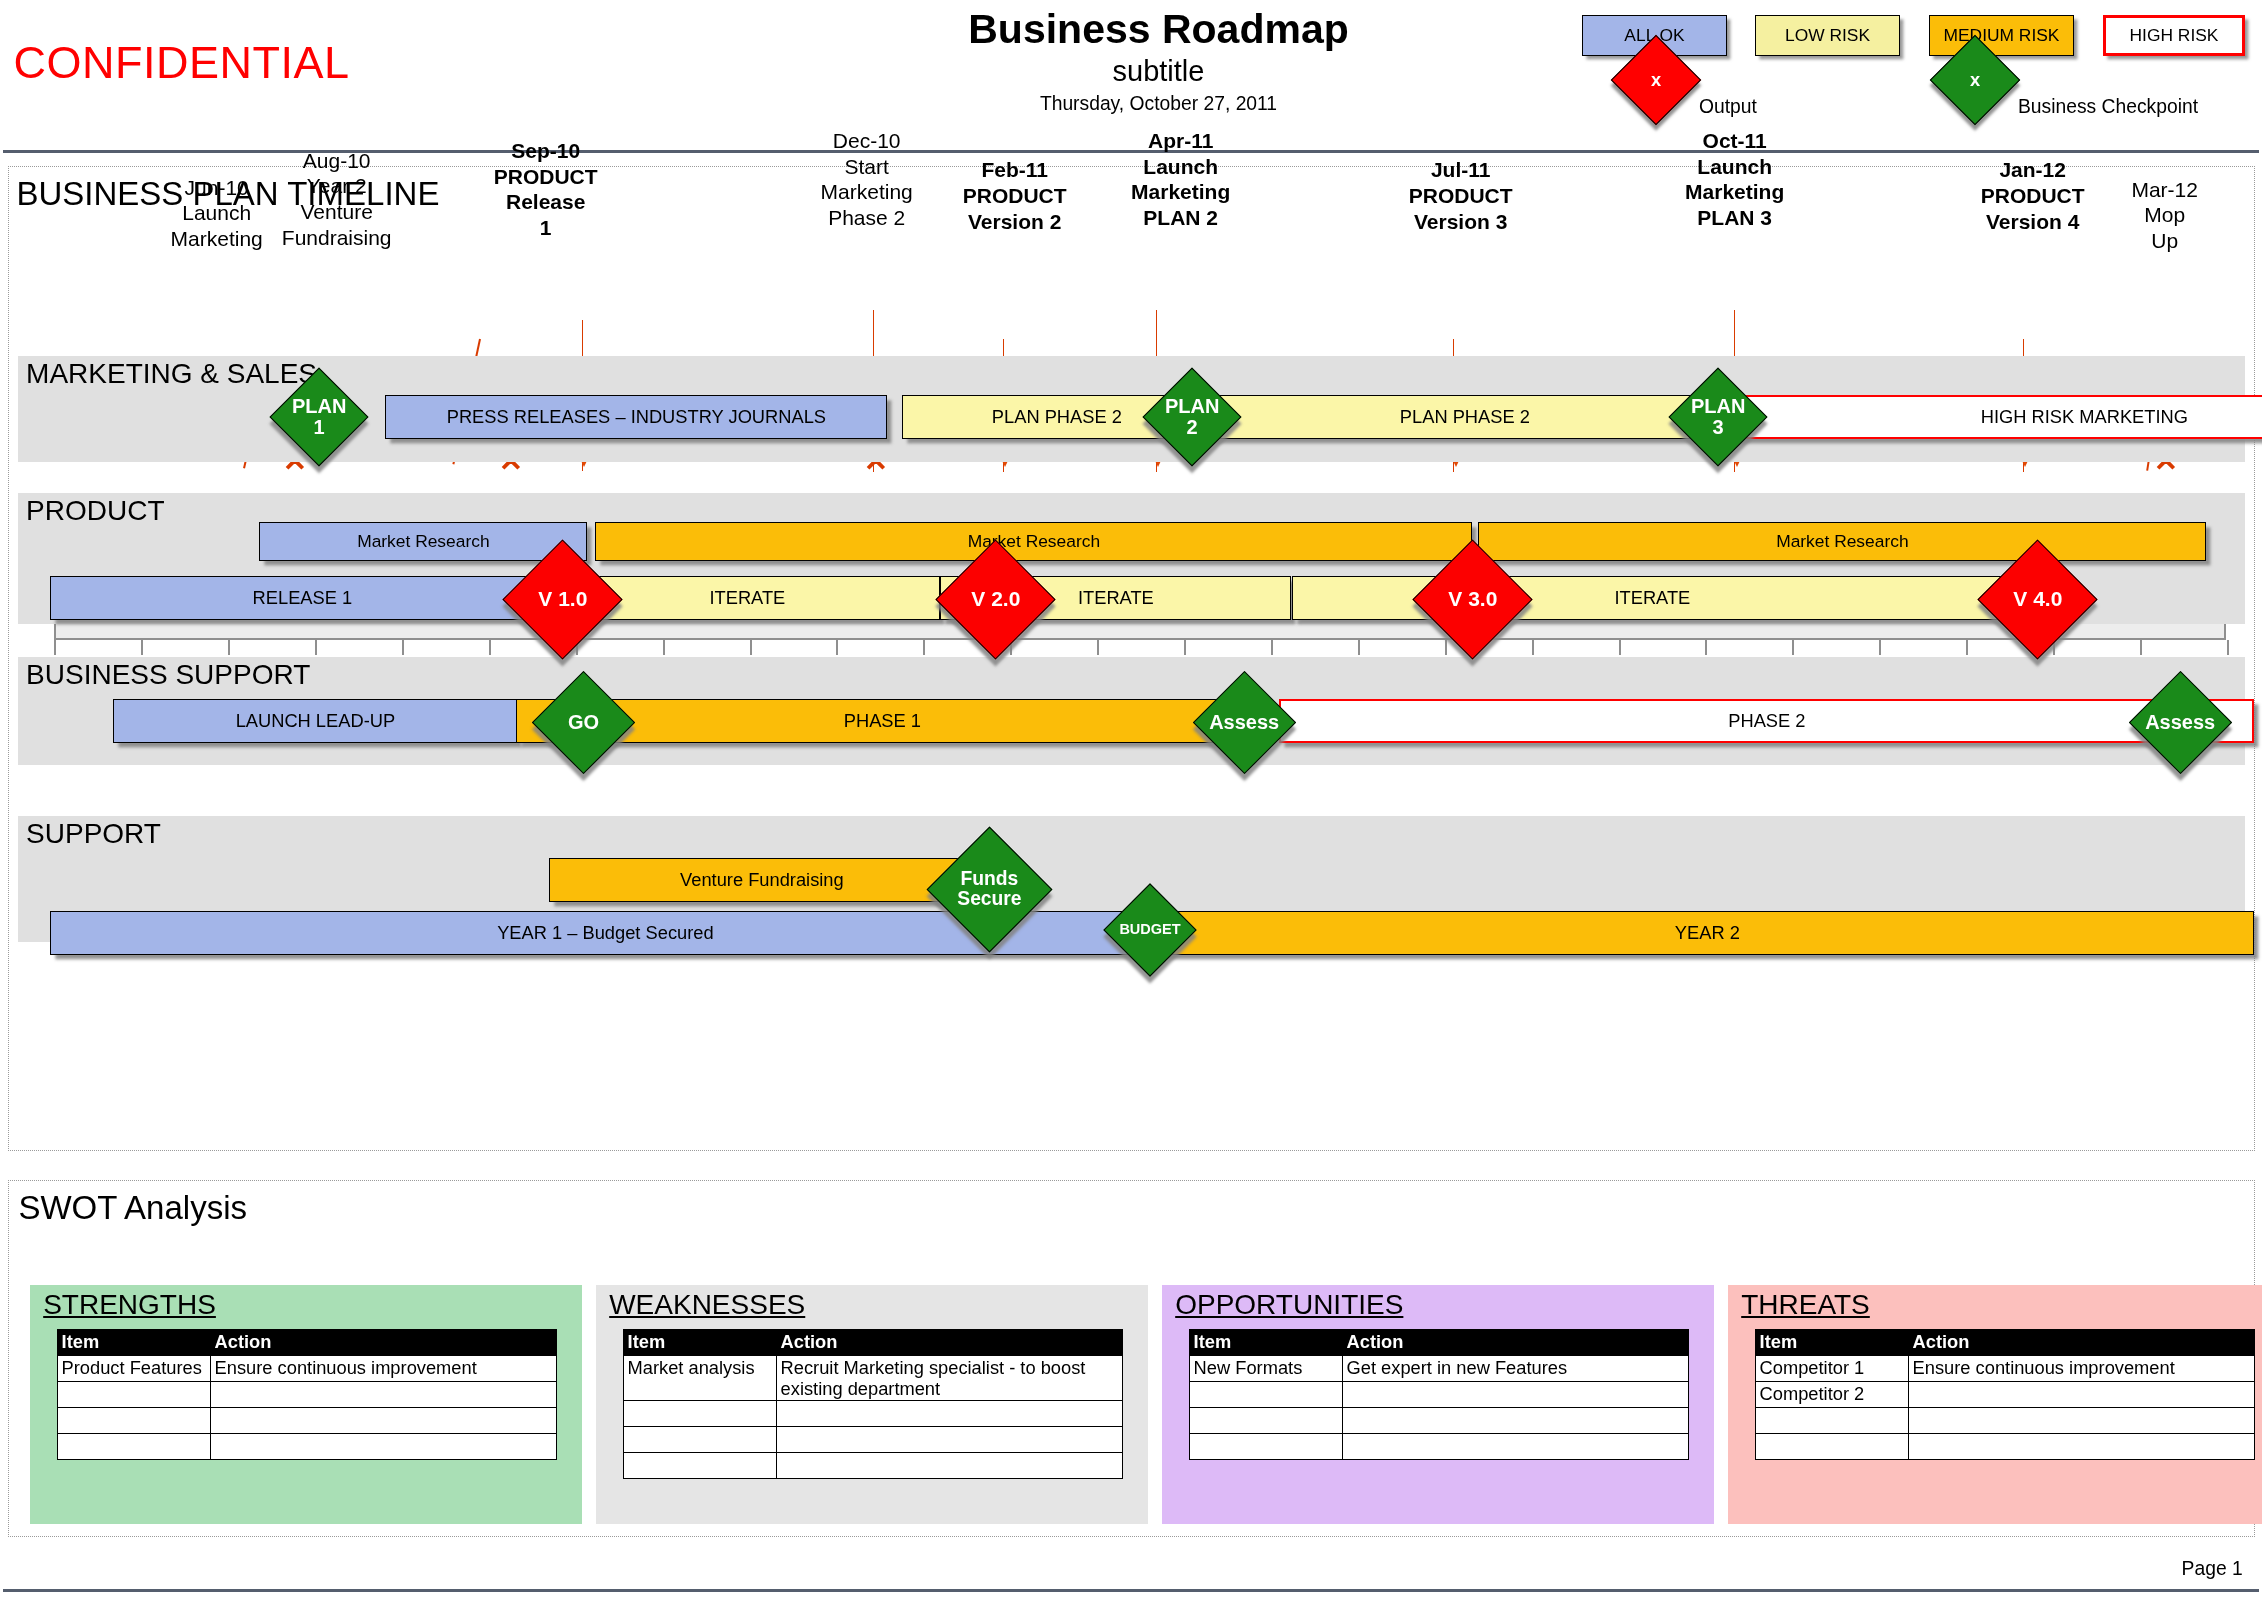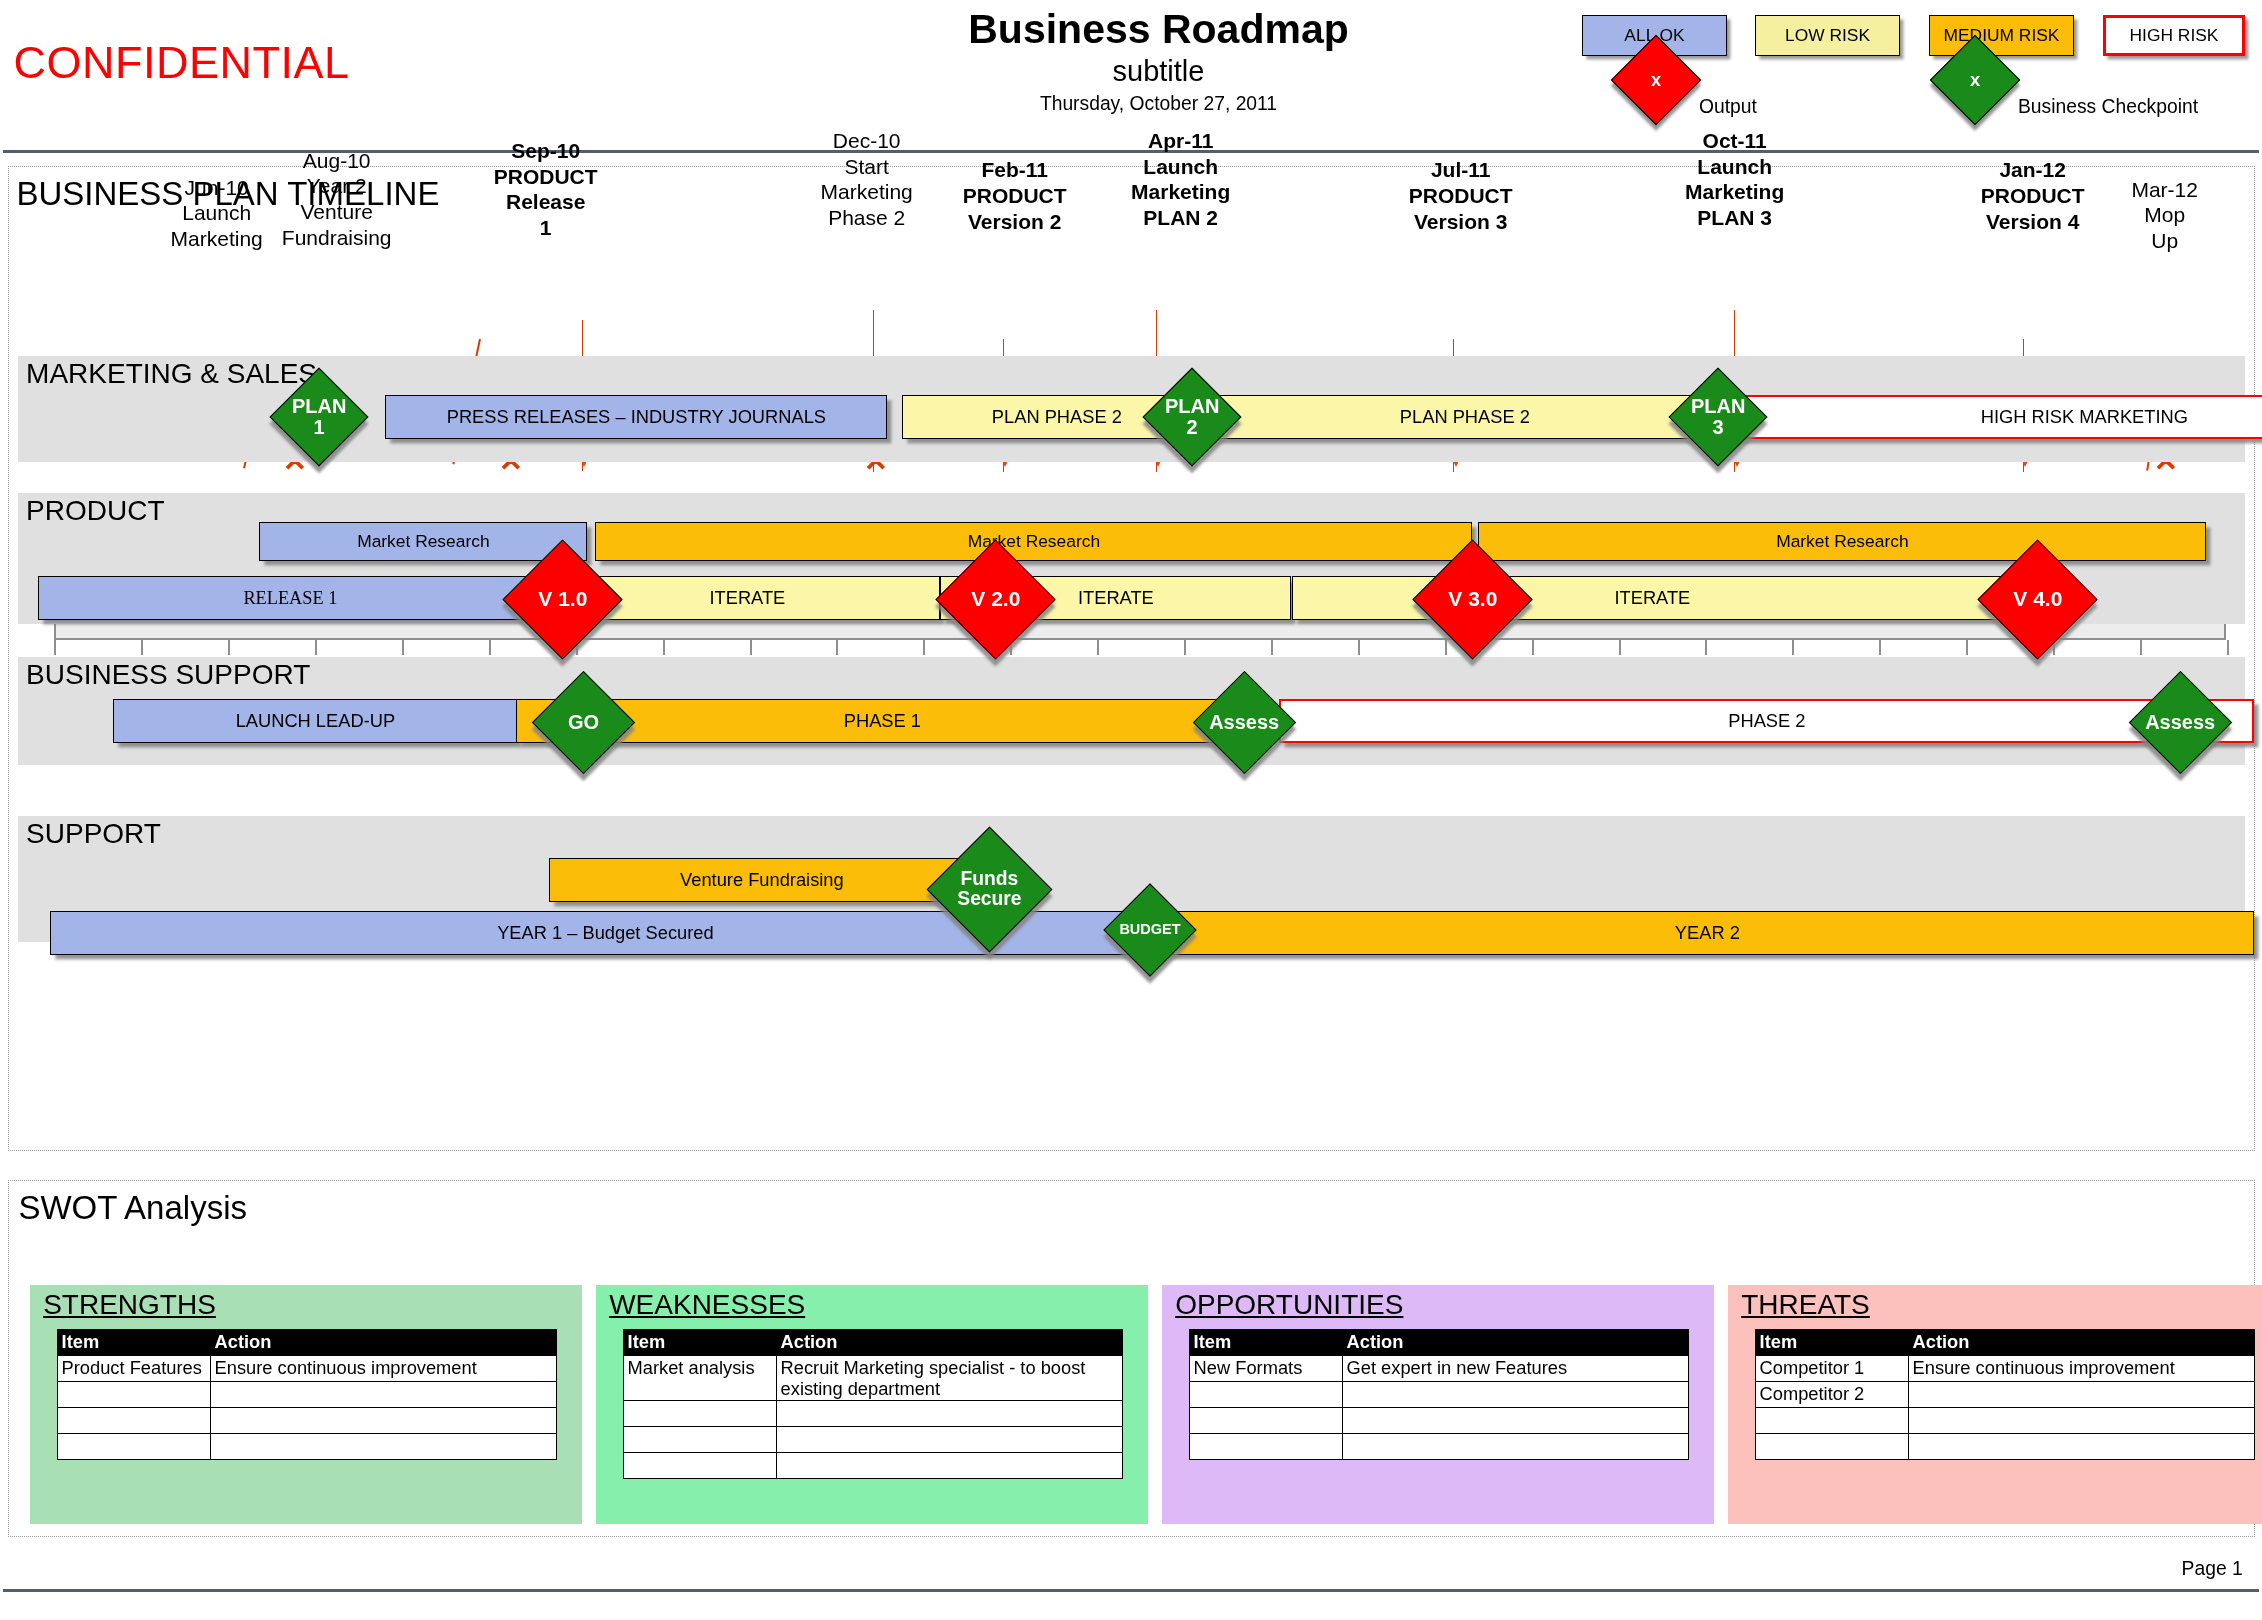--- a/index.html
+++ b/index.html
@@ -128,21 +128,21 @@
 
   
   #swot-panel {
     position:absolute; left:7.7px; top:1180px; width:2247px; height:357px;
     border:1px dotted #9a9a9a; background:#ffffff;
   }
   #swot-heading { position:absolute; left:9.7px; top:7.7px; font-size:33px; }
 
   .swot-card { position:absolute; top:104px; width:552px; height:239px; }
   .swot-card.c1 { left:21px;   background:#a9dfb5; }
-  .swot-card.c2 { left:587px;  background:#86efac; }
+  .swot-card.c2 { left:587px;  background:#e5e5e5; }
   .swot-card.c3 { left:1153px; background:#ddbaf7; }
   .swot-card.c4 { left:1719px; background:#fcc0bd; }
   .swot-card-title { position:absolute; left:13.5px; top:3.9px; font-size:28px; white-space:nowrap;text-decoration:underline; }
 
   .swot-table {
     position:absolute; left:27px; top:44px; width:500px;
     border-collapse:collapse; background:#fff;
     font-size:18.3px;
   }
   .swot-table th, .swot-table td {
@@ -328,21 +328,21 @@
     </div>
   </div>
 
   <div class="lane" style="top:326px; height:131px;">
     <div class="lane-title">PRODUCT</div>
 
     <div class="task blue thin" style="left:241px;  top:29px; width:328px;">Market Research</div>
     <div class="task amber thin" style="left:577px;  top:29px; width:877px;">Market Research</div>
     <div class="task amber thin" style="left:1460px; top:29px; width:728px;">Market Research</div>
 
-    <div class="task blue" style="left:20px;   top:83px; width:504px;font-family:Liberation Serif, serif;">RELEASE 1</div>
+    <div class="task blue" style="left:32px;   top:83px; width:504px;">RELEASE 1</div>
     <div class="task yellow" style="left:536px;  top:83px; width:386px;">ITERATE</div>
     <div class="task yellow" style="left:922px;  top:83px; width:351px;">ITERATE</div>
     <div class="task yellow" style="left:1274px; top:83px; width:720px;">ITERATE</div>
 
     <div class="diamond red" style="left:502px;  top:64px; width:85px; height:85px; font-size:21px;">
         <span>V 1.0</span>
       </div>
     <div class="diamond red" style="left:935px;  top:64px; width:85px; height:85px; font-size:21px;">
         <span>V 2.0</span>
       </div>

